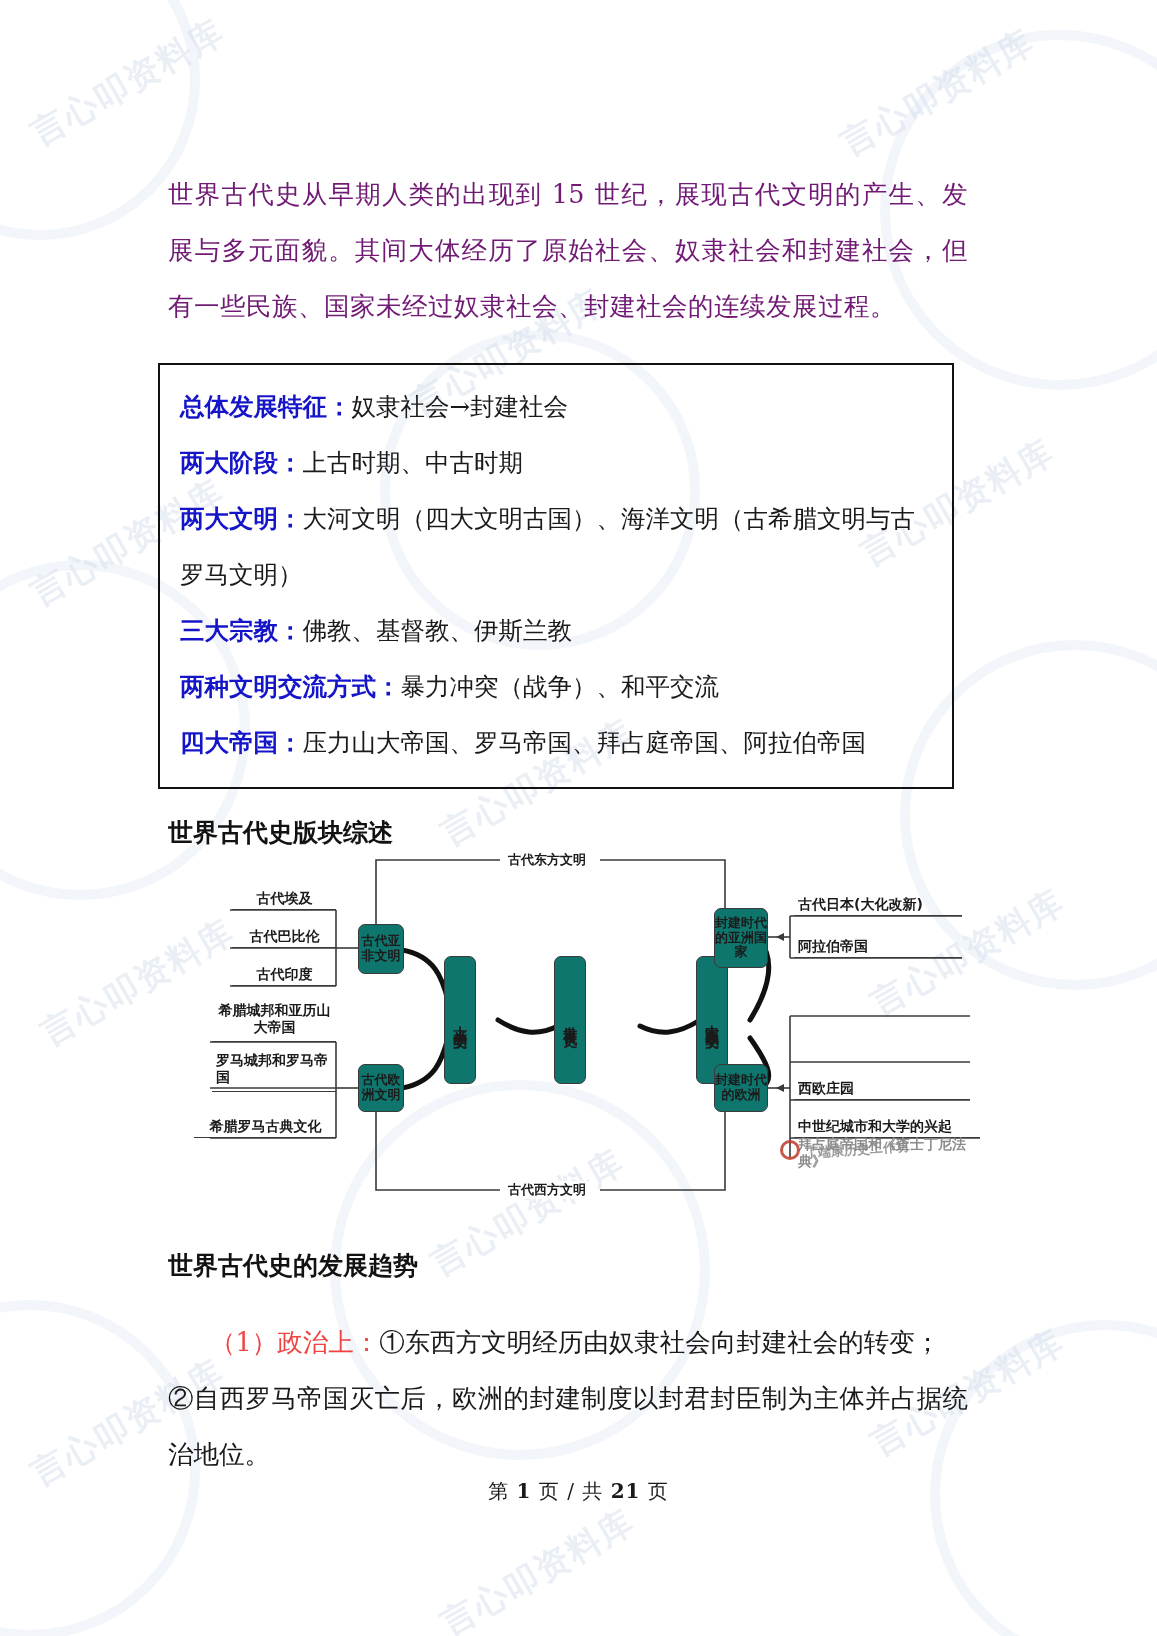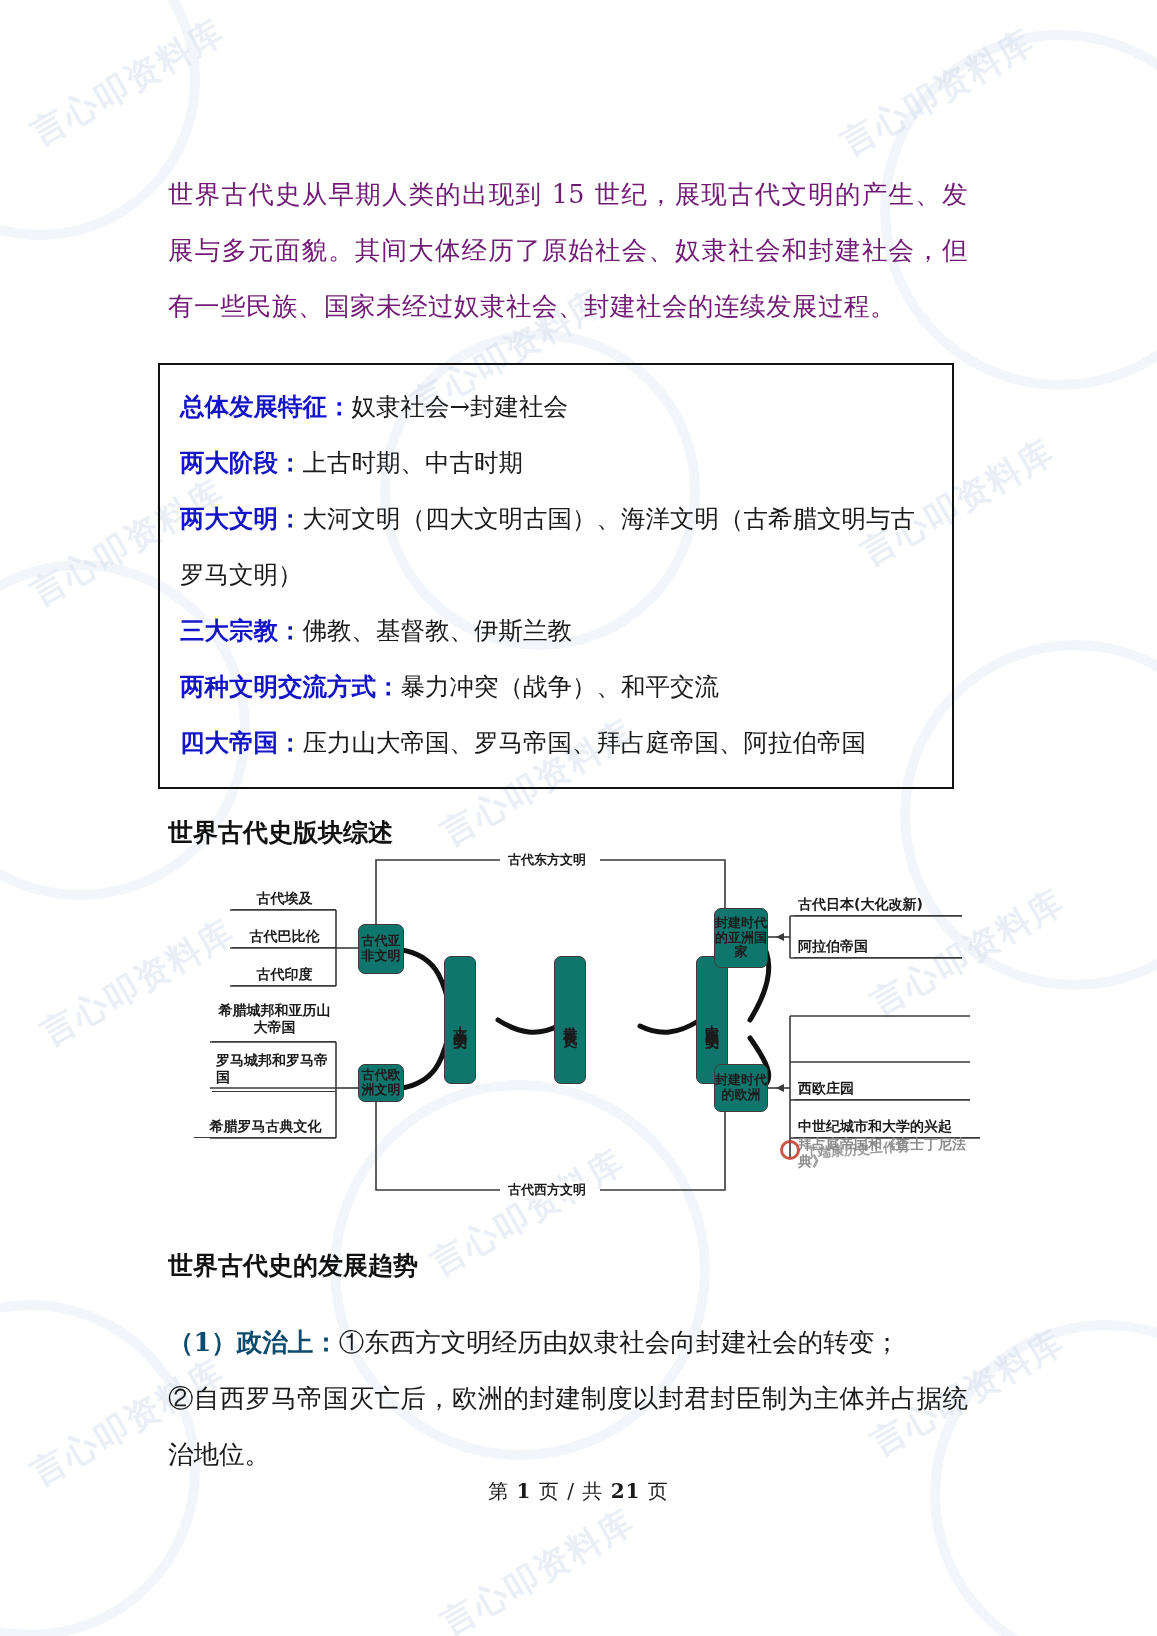--- a/index.html
+++ b/index.html
@@ -65,21 +65,21 @@
   .h2-a{left:168px;top:795px;text-align:center;}
   .h2-b{left:168px;top:1228px;}
   .body-p{
     position:absolute;
     left:168px; width:800px;
     font-size:25.5px;
     line-height:56px;
     color:#1a1a1a;
     text-align:justify;
   }
-  .blue-b{color:#0c4a6e;font-weight:700;}
+  .blue-b{color:#ef4444;font-weight:400;margin-left:42px;}
   .footer{
     position:absolute;
     left:0; right:0; top:1478px;
     text-align:center;
     font-size:20px;
     color:#1a1a1a;
     letter-spacing:1px;
   }
   .footer b{font-weight:700;}
   
@@ -256,21 +256,21 @@
         <path d="M604,246 l-8,4 8,4 z"></path>
       </g>
     </svg>
 
     <div class="branch-label" style="left:322px;top:13px;">古代东方文明</div>
     <div class="branch-label" style="left:322px;top:343px;">古代西方文明</div>
 
     <div class="nd" style="left:178px;top:86px;width:46px;height:50px;font-size:13px;">
       <span>古代亚非文明</span>
     </div>
-    <div class="nd" style="left:178px;top:226px;width:46px;height:38px;font-size:13px;">
+    <div class="nd" style="left:178px;top:226px;width:46px;height:48px;font-size:13px;">
       <span>古代欧洲文明</span>
     </div>
 
     <div class="nd vert" style="left:264px;top:118px;width:32px;height:128px;font-size:14px;">
       <span>上古人类文明</span>
     </div>
     <div class="nd vert" style="left:374px;top:118px;width:32px;height:128px;font-size:14px;">
       <span>世界古代史</span>
     </div>
     <div class="nd vert" style="left:516px;top:118px;width:32px;height:128px;font-size:14px;">

